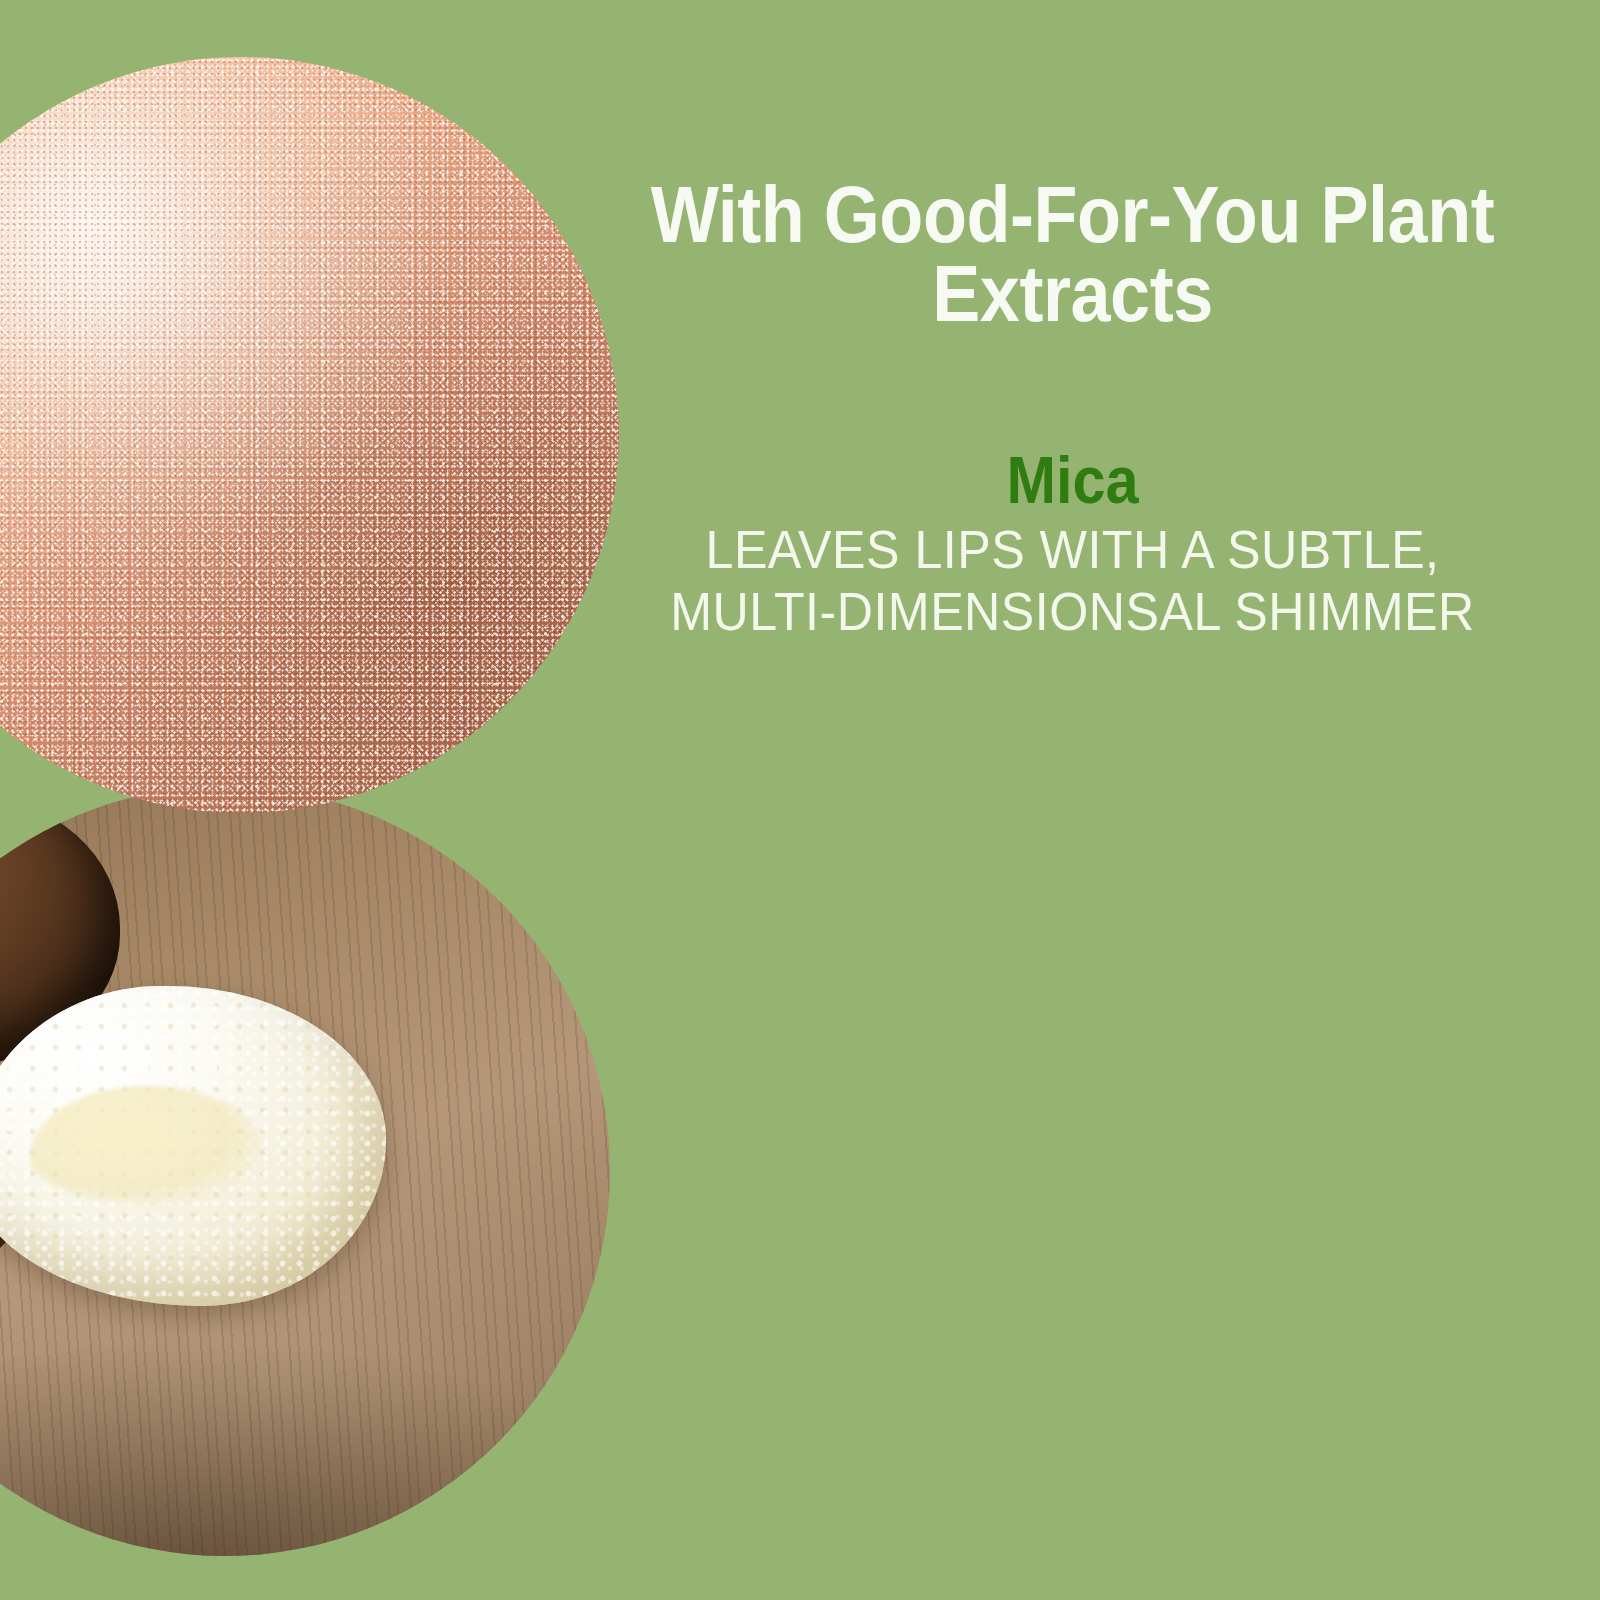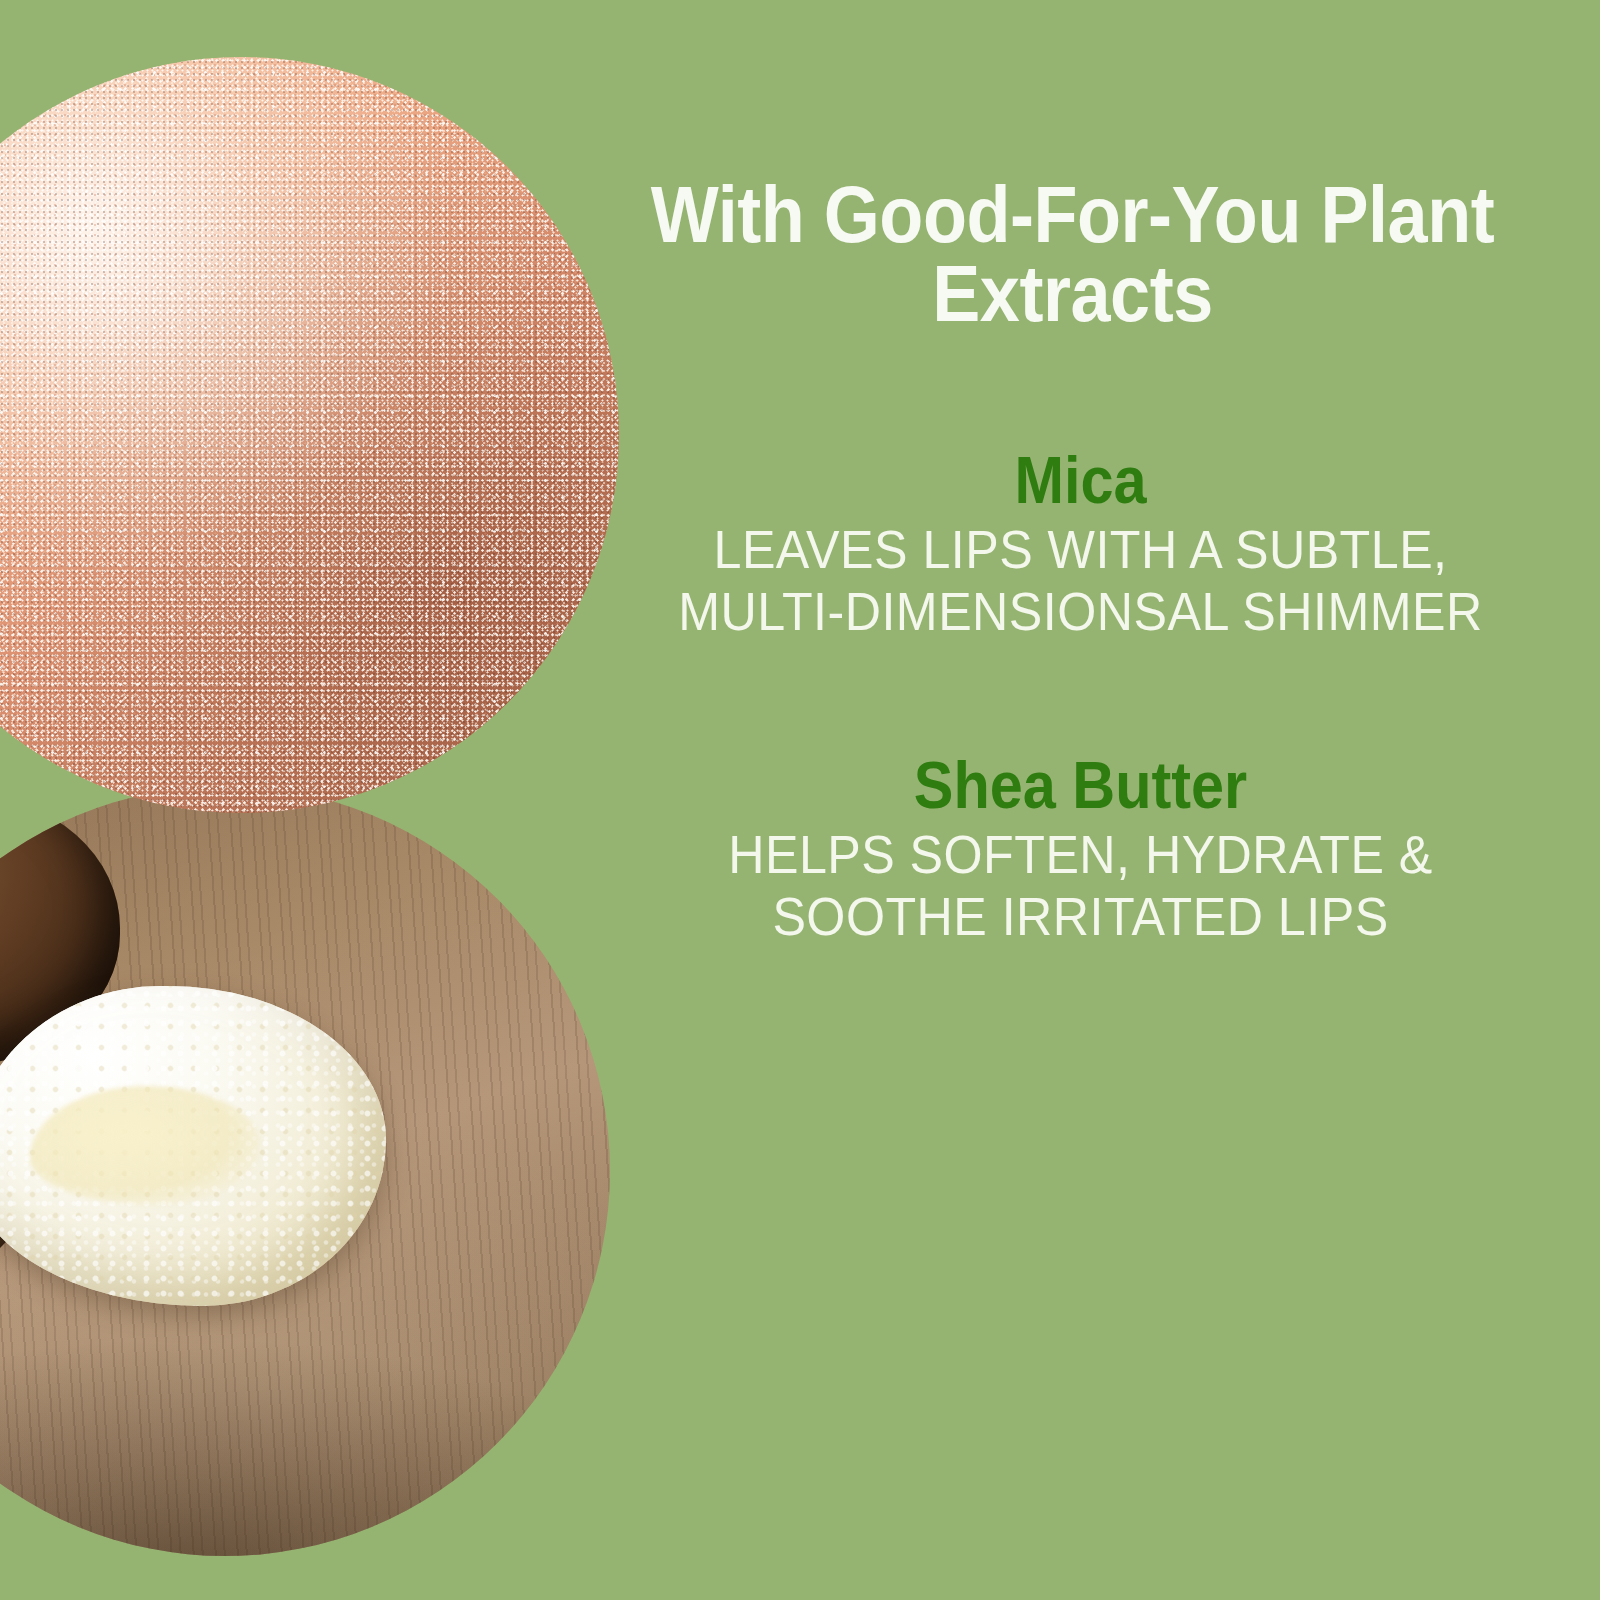--- a/index.html
+++ b/index.html
@@ -166,21 +166,21 @@
     text-align: center;
     color: #f7f9f3;
     font-weight: 700;
     font-size: 80px;
     line-height: 0.99;
     letter-spacing: -0.5px;
     transform: scaleX(0.90);
     transform-origin: center top;
   }
 
-  .ingredient { position: absolute; width: 945px; left: 8px; text-align: center; }
+  .ingredient { position: absolute; width: 945px; left: 0; text-align: center; }
   #ingredient-mica    { top: 447px; }
   #ingredient-shea    { top: 752px; }
   #ingredient-almond  { top: 1072px; }
 
   .ingredient-name {
     color: #2f7d10;
     font-weight: 700;
     font-size: 66px;
     line-height: 1.0;
     transform: scaleX(0.90);
@@ -224,21 +224,16 @@
 
     <div id="headline">With Good-For-You
 Plant Extracts</div>
 
     <div class="ingredient" id="ingredient-mica">
       <span class="ingredient-name">Mica</span>
       <span class="ingredient-desc">LEAVES LIPS WITH A SUBTLE,
 MULTI-DIMENSIONSAL SHIMMER</span>
     </div>
 
-    <div class="ingredient" id="ingredient-shea">
-      <span class="ingredient-name">Shea Butter</span>
-      <span class="ingredient-desc">HELPS SOFTEN, HYDRATE &amp;
-SOOTHE IRRITATED LIPS</span>
-    </div>
 
 
   </div>
 </div>
 
 </body></html>

